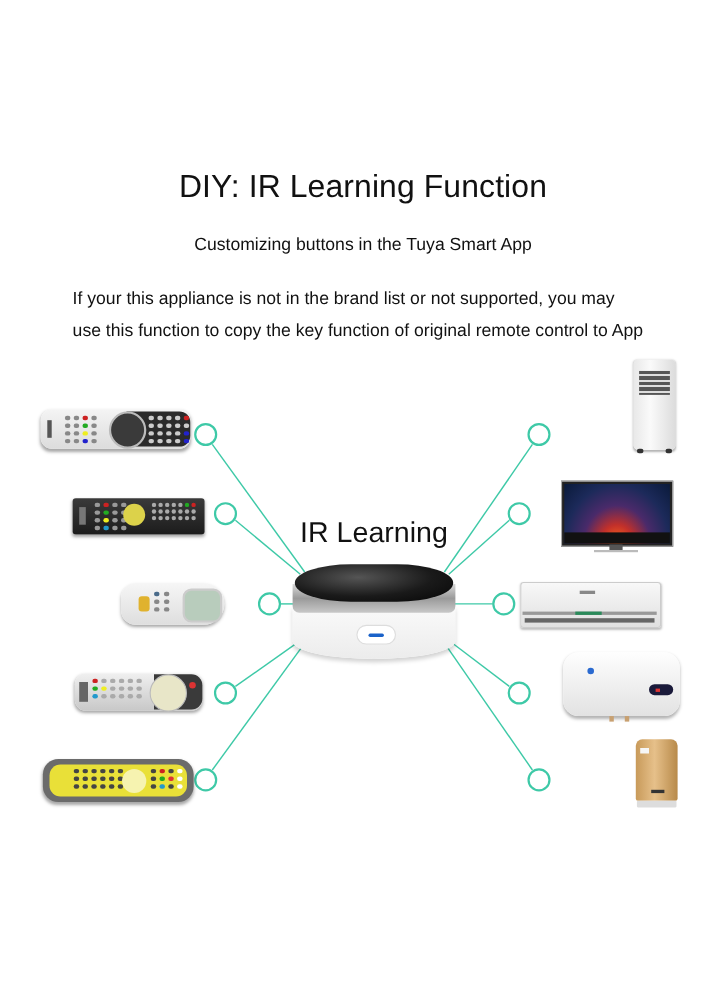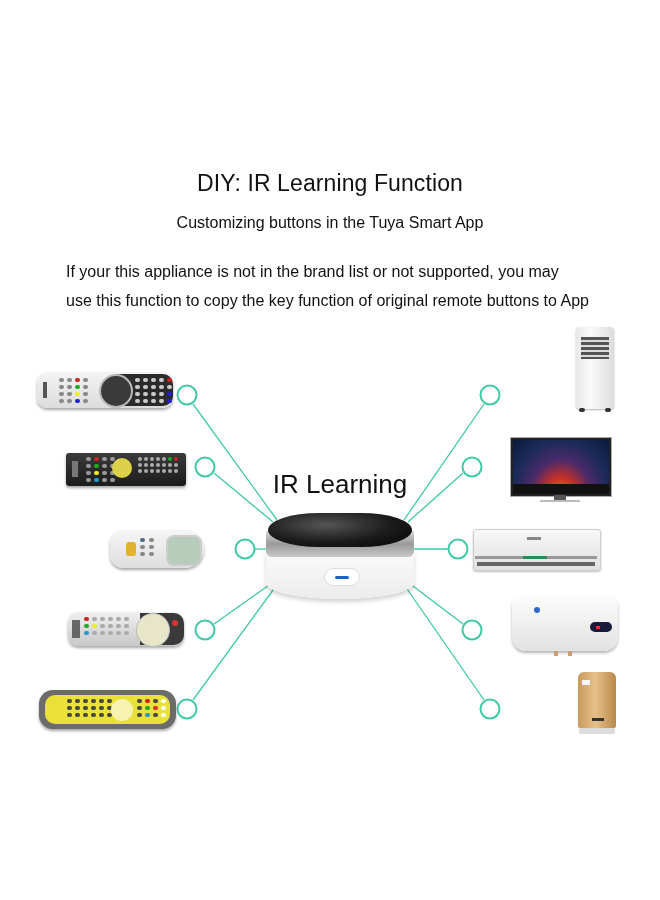--- a/index.html
+++ b/index.html
@@ -1,18 +1,18 @@
 <!DOCTYPE html>
 <html><head>
 <meta charset="utf-8">
 <style>
   html,body{margin:0;padding:0;background:#fff;}
   body{width:660px;height:900px;position:relative;overflow:hidden;font-family:"Liberation Sans",sans-serif;color:#111;}
   .abs{position:absolute;}
-  .title{left:0;width:660px;top:154px;text-align:center;font-size:23px;font-weight:400;letter-spacing:0.1px;margin-top:16px;}
+  .title{left:0;width:660px;top:154px;text-align:center;font-size:29px;font-weight:400;letter-spacing:0.1px;}
   .subtitle{left:0;width:660px;top:214px;text-align:center;font-size:16px;}
   .desc{left:66px;top:257px;font-size:16px;line-height:29px;}
   .hub-label{left:0;width:680px;top:469px;text-align:center;font-size:26px;}
   svg.lines{position:absolute;left:0;top:0;}
   
   .hub{left:266px;top:513px;width:148px;height:90px;}
   .hub .top{position:absolute;left:2px;top:0;width:144px;height:34px;border-radius:72px/24px;background:radial-gradient(ellipse at 40% 35%,#555 0%,#1a1a1a 55%,#050505 100%);z-index:3;}
   .hub .ring{position:absolute;left:0;top:18px;width:148px;height:26px;background:linear-gradient(#d8d8d8,#9a9a9a 50%,#c8c8c8);border-radius:0 0 6px 6px;z-index:2;}
   .hub .body{position:absolute;left:0;top:38px;width:148px;height:48px;background:linear-gradient(#fafafa,#ececec);border-radius:0 0 74px 74px/0 0 16px 16px;box-shadow:0 3px 4px rgba(0,0,0,.18);z-index:1;}
   .hub .btn{position:absolute;left:58px;top:55px;width:34px;height:16px;border-radius:9px;border:1px solid #ddd;background:#fff;z-index:4;}
@@ -25,21 +25,21 @@
   
   .app{position:absolute;}
 </style>
 </head>
 <body>
 
 <div class="abs title">DIY: IR Learning Function</div>
 <div class="abs subtitle">Customizing buttons in the Tuya Smart App</div>
 <div class="abs desc">
   <div>If your this appliance is not in the brand list or not supported, you may</div>
-  <div>use this function to copy the key function of original remote buttons to App</div>
+  <div>use this function to copy the key function of original remote control to App</div>
 </div>
 
 <svg class="lines" width="660" height="900">
   <g stroke="#3ec9a7" stroke-width="1.3" fill="none">
 
     <line x1="193" y1="404" x2="277" y2="520"></line>
     <line x1="214" y1="473" x2="273" y2="522"></line>
     <line x1="255" y1="549" x2="268" y2="549"></line>
     <line x1="214" y1="624" x2="272" y2="583"></line>
     <line x1="193" y1="700" x2="276" y2="586"></line>

